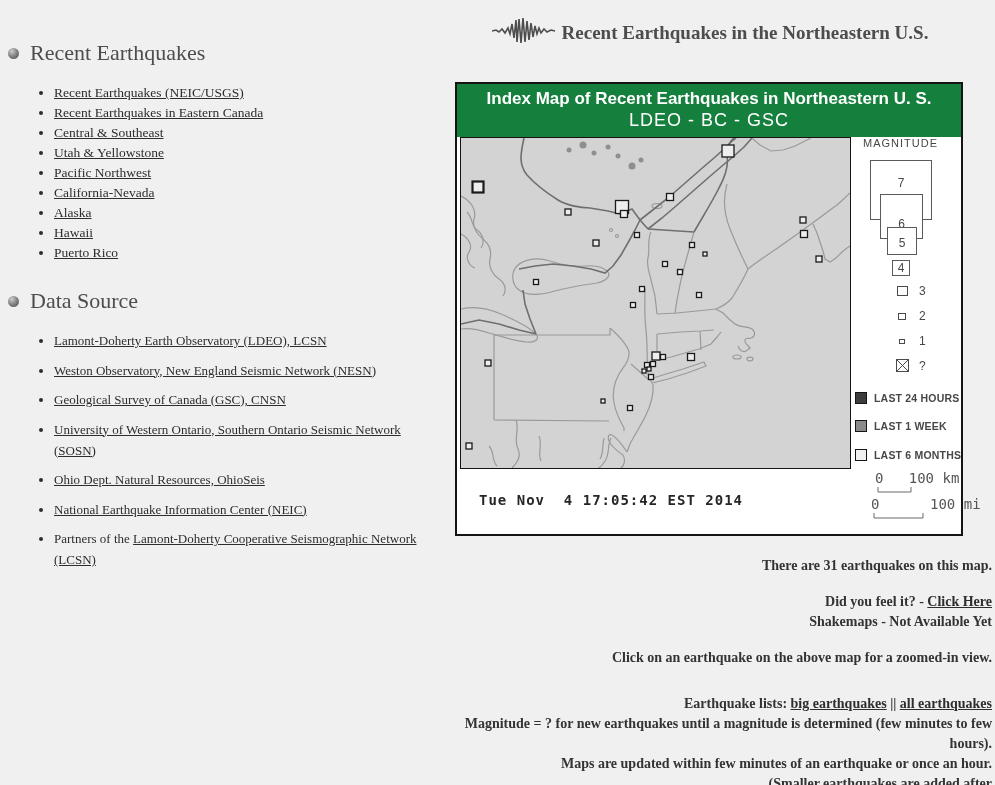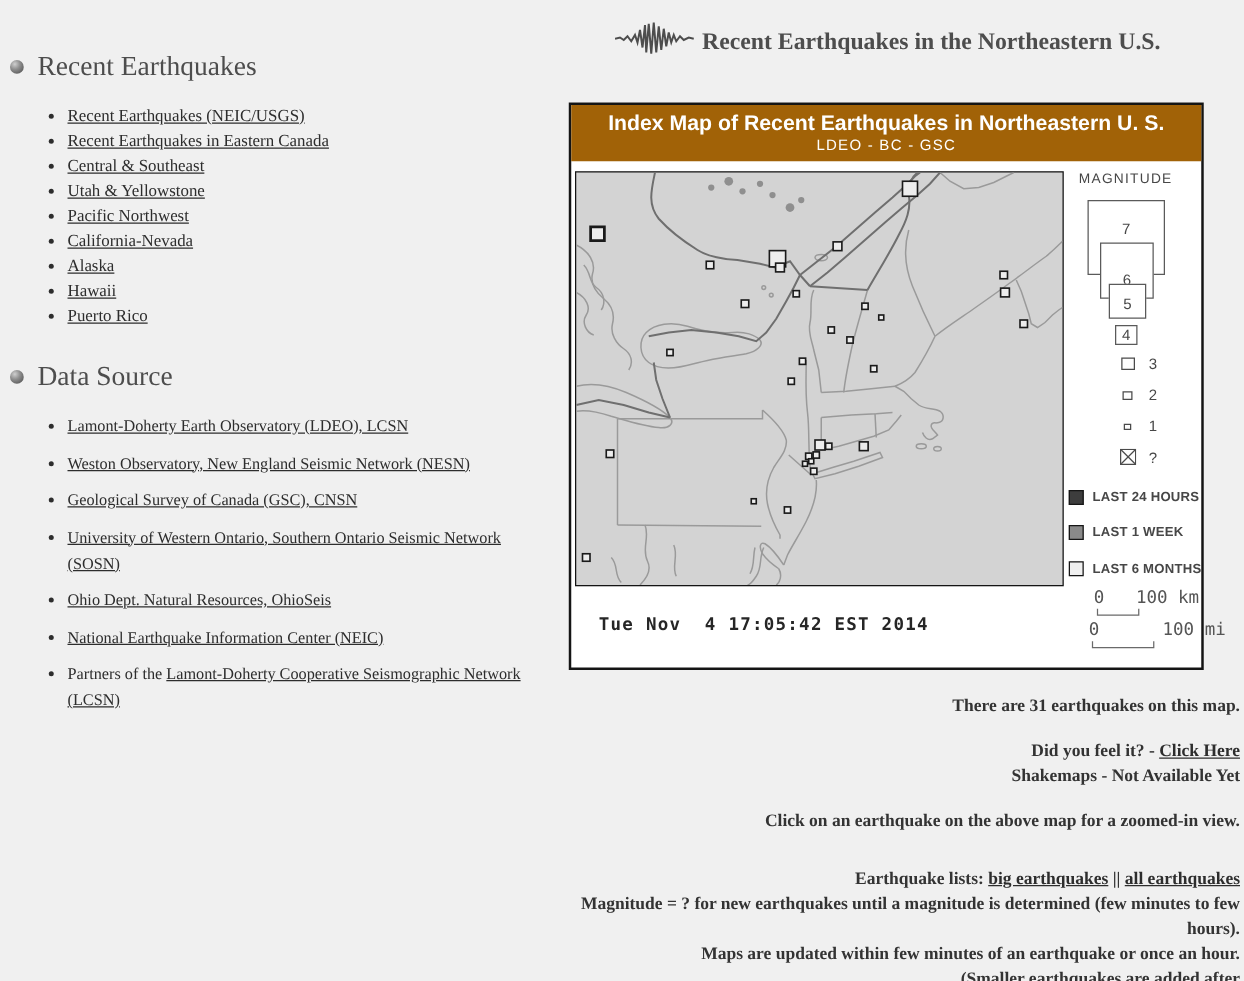--- a/index.html
+++ b/index.html
@@ -33,26 +33,26 @@
     text-align:center; font-weight:bold; font-size:19px; color:#4d4d4d;
     white-space:nowrap;
   }
   .right-header svg { vertical-align:-7px; margin-right:6px; }
 
   .map-box {
     position:absolute; left:455px; top:82px; width:508px; height:454px;
     background:#ffffff; border:2px solid #141414;
   }
   .map-title {
-    background:#a16207; color:#fff; text-align:center;
+    background:#15803d; color:#fff; text-align:center;
     font-family:"Liberation Sans", sans-serif;
     padding:4px 0 5px 0; line-height:1.25;
   }
   .map-title .t1 { font-weight:bold; font-size:17px; }
-  .map-title .t2 { font-size:12px; letter-spacing:1px; }
+  .map-title .t2 { font-size:18px; letter-spacing:1px; }
 
   .map-area {
     position:absolute; left:3px; top:53px; width:391px; height:332px;
     border:1px solid #141414; background:#d3d3d3; cursor:pointer;
   }
   .map-area svg { display:block; }
 
   .legend {
     position:absolute; left:396px; top:53px; width:108px; height:385px;
     font-family:"Liberation Sans", sans-serif; color:#474747;

